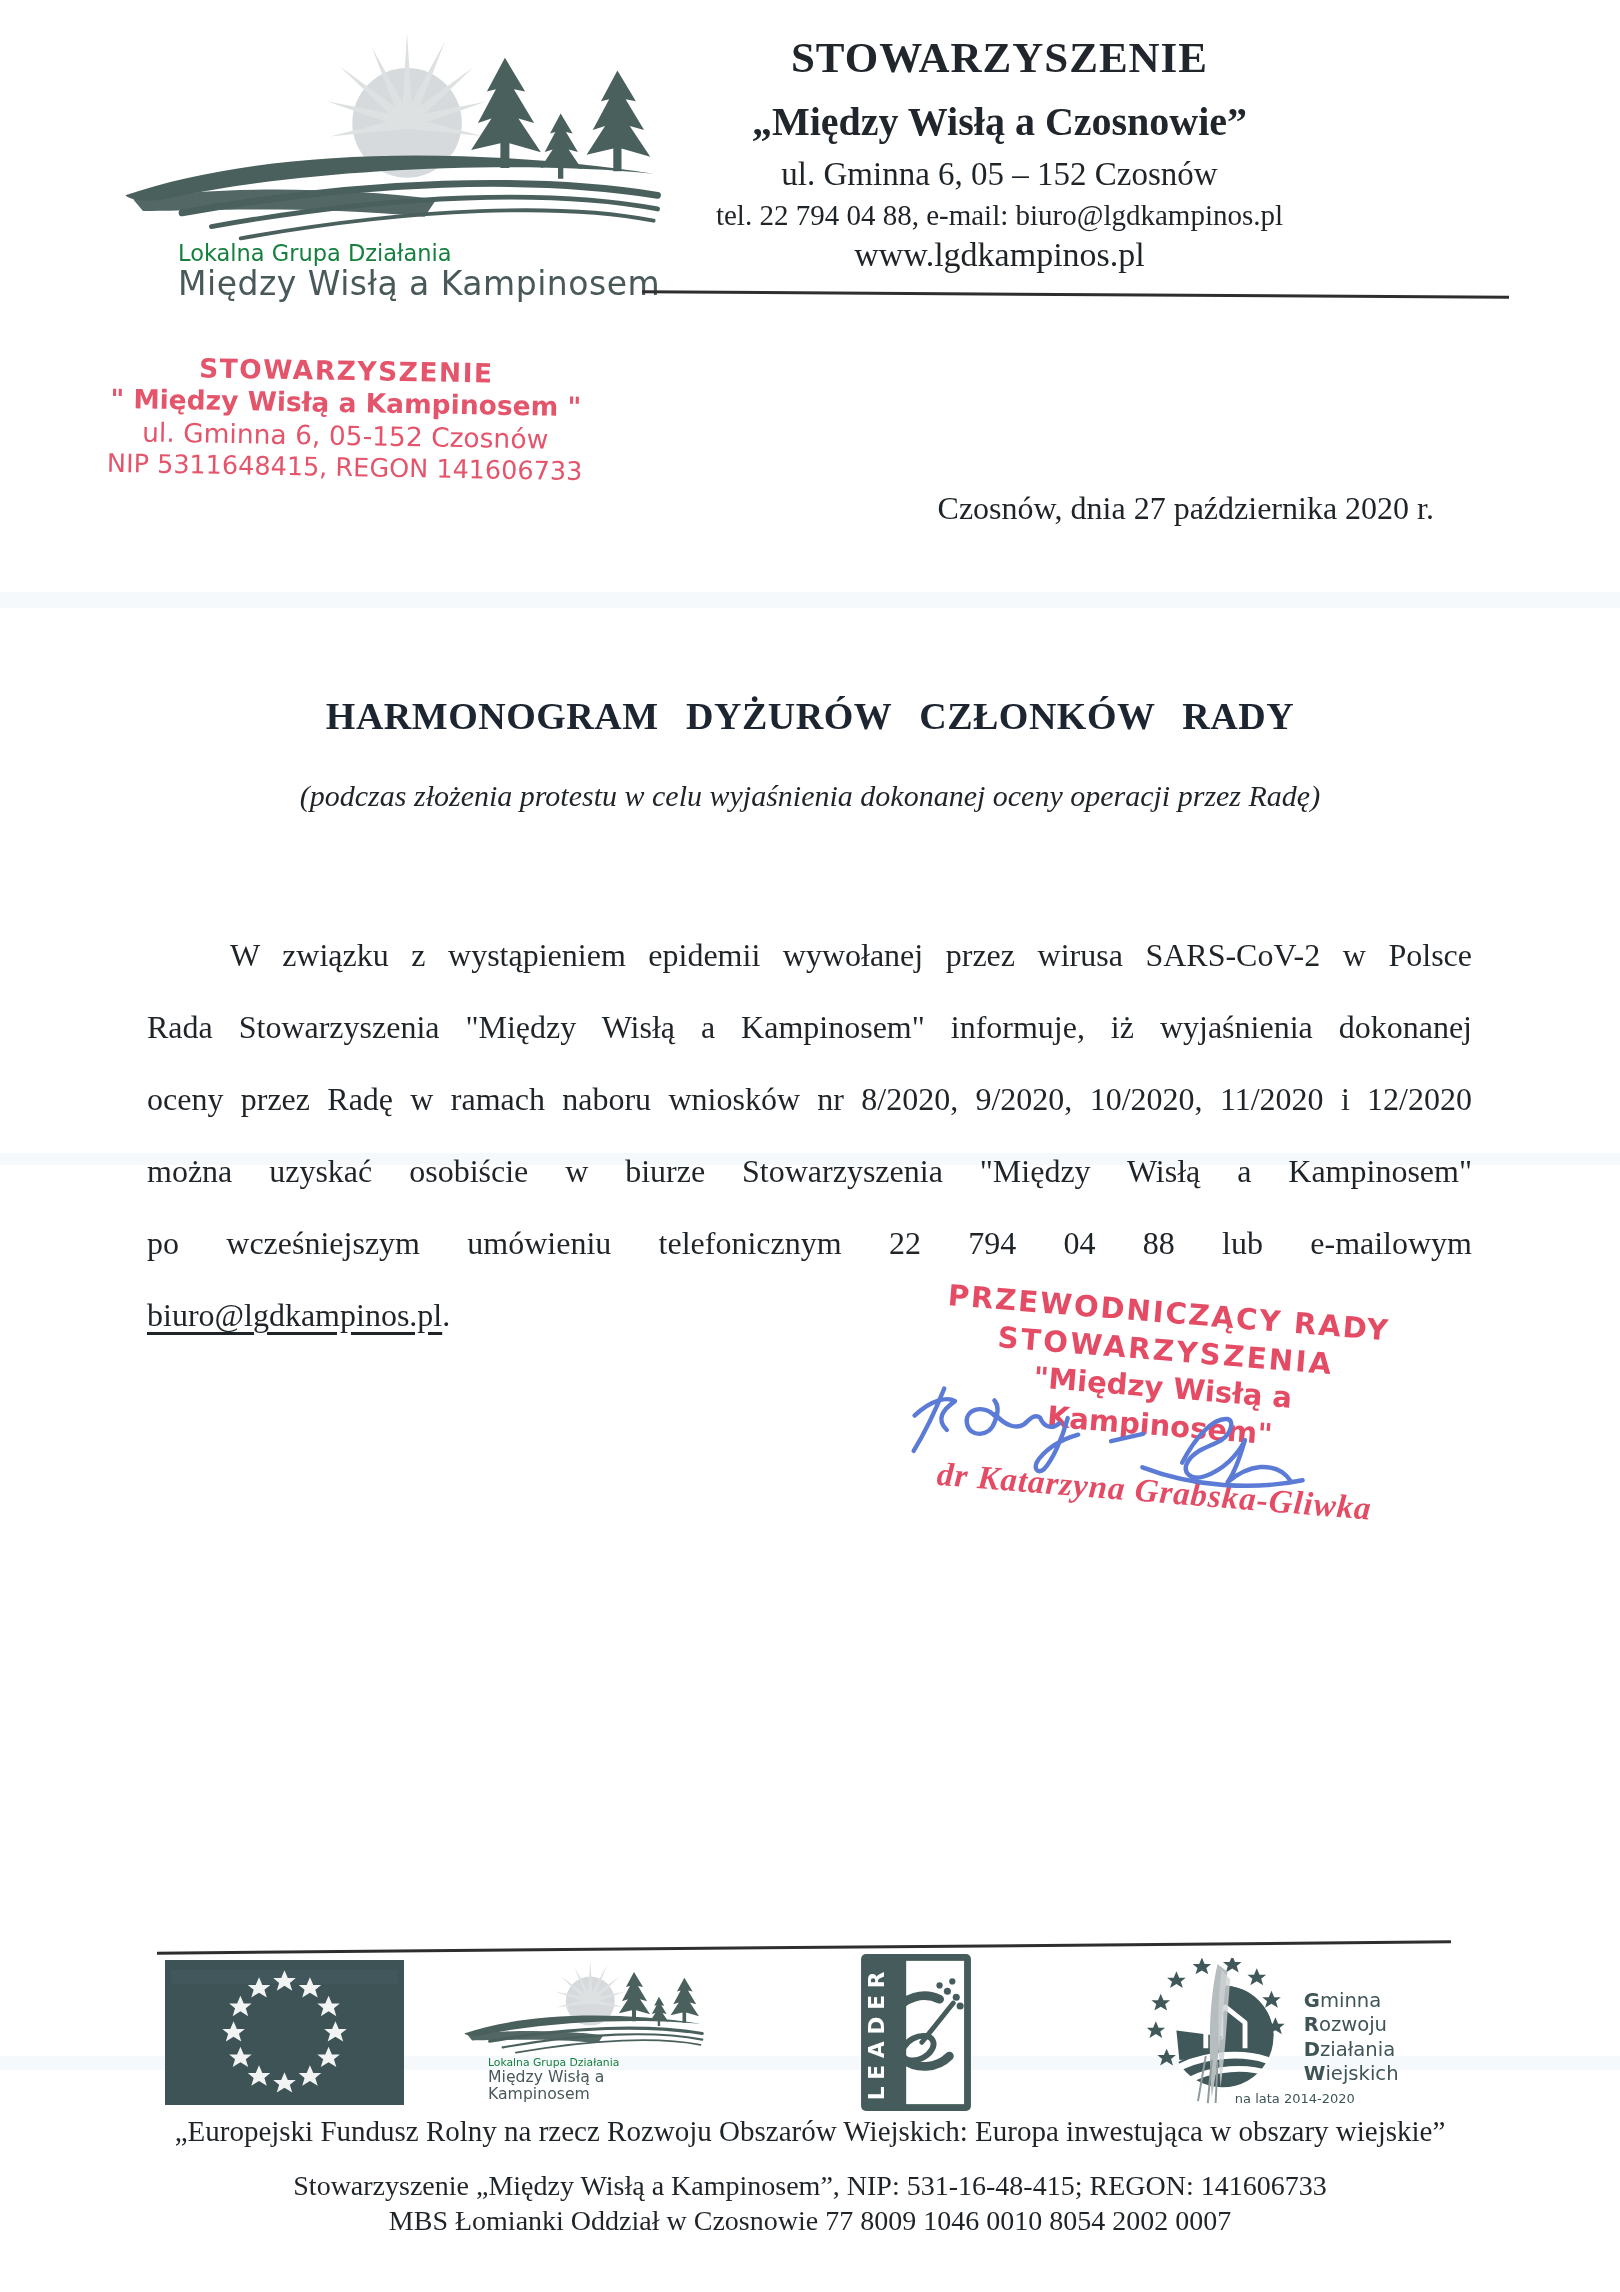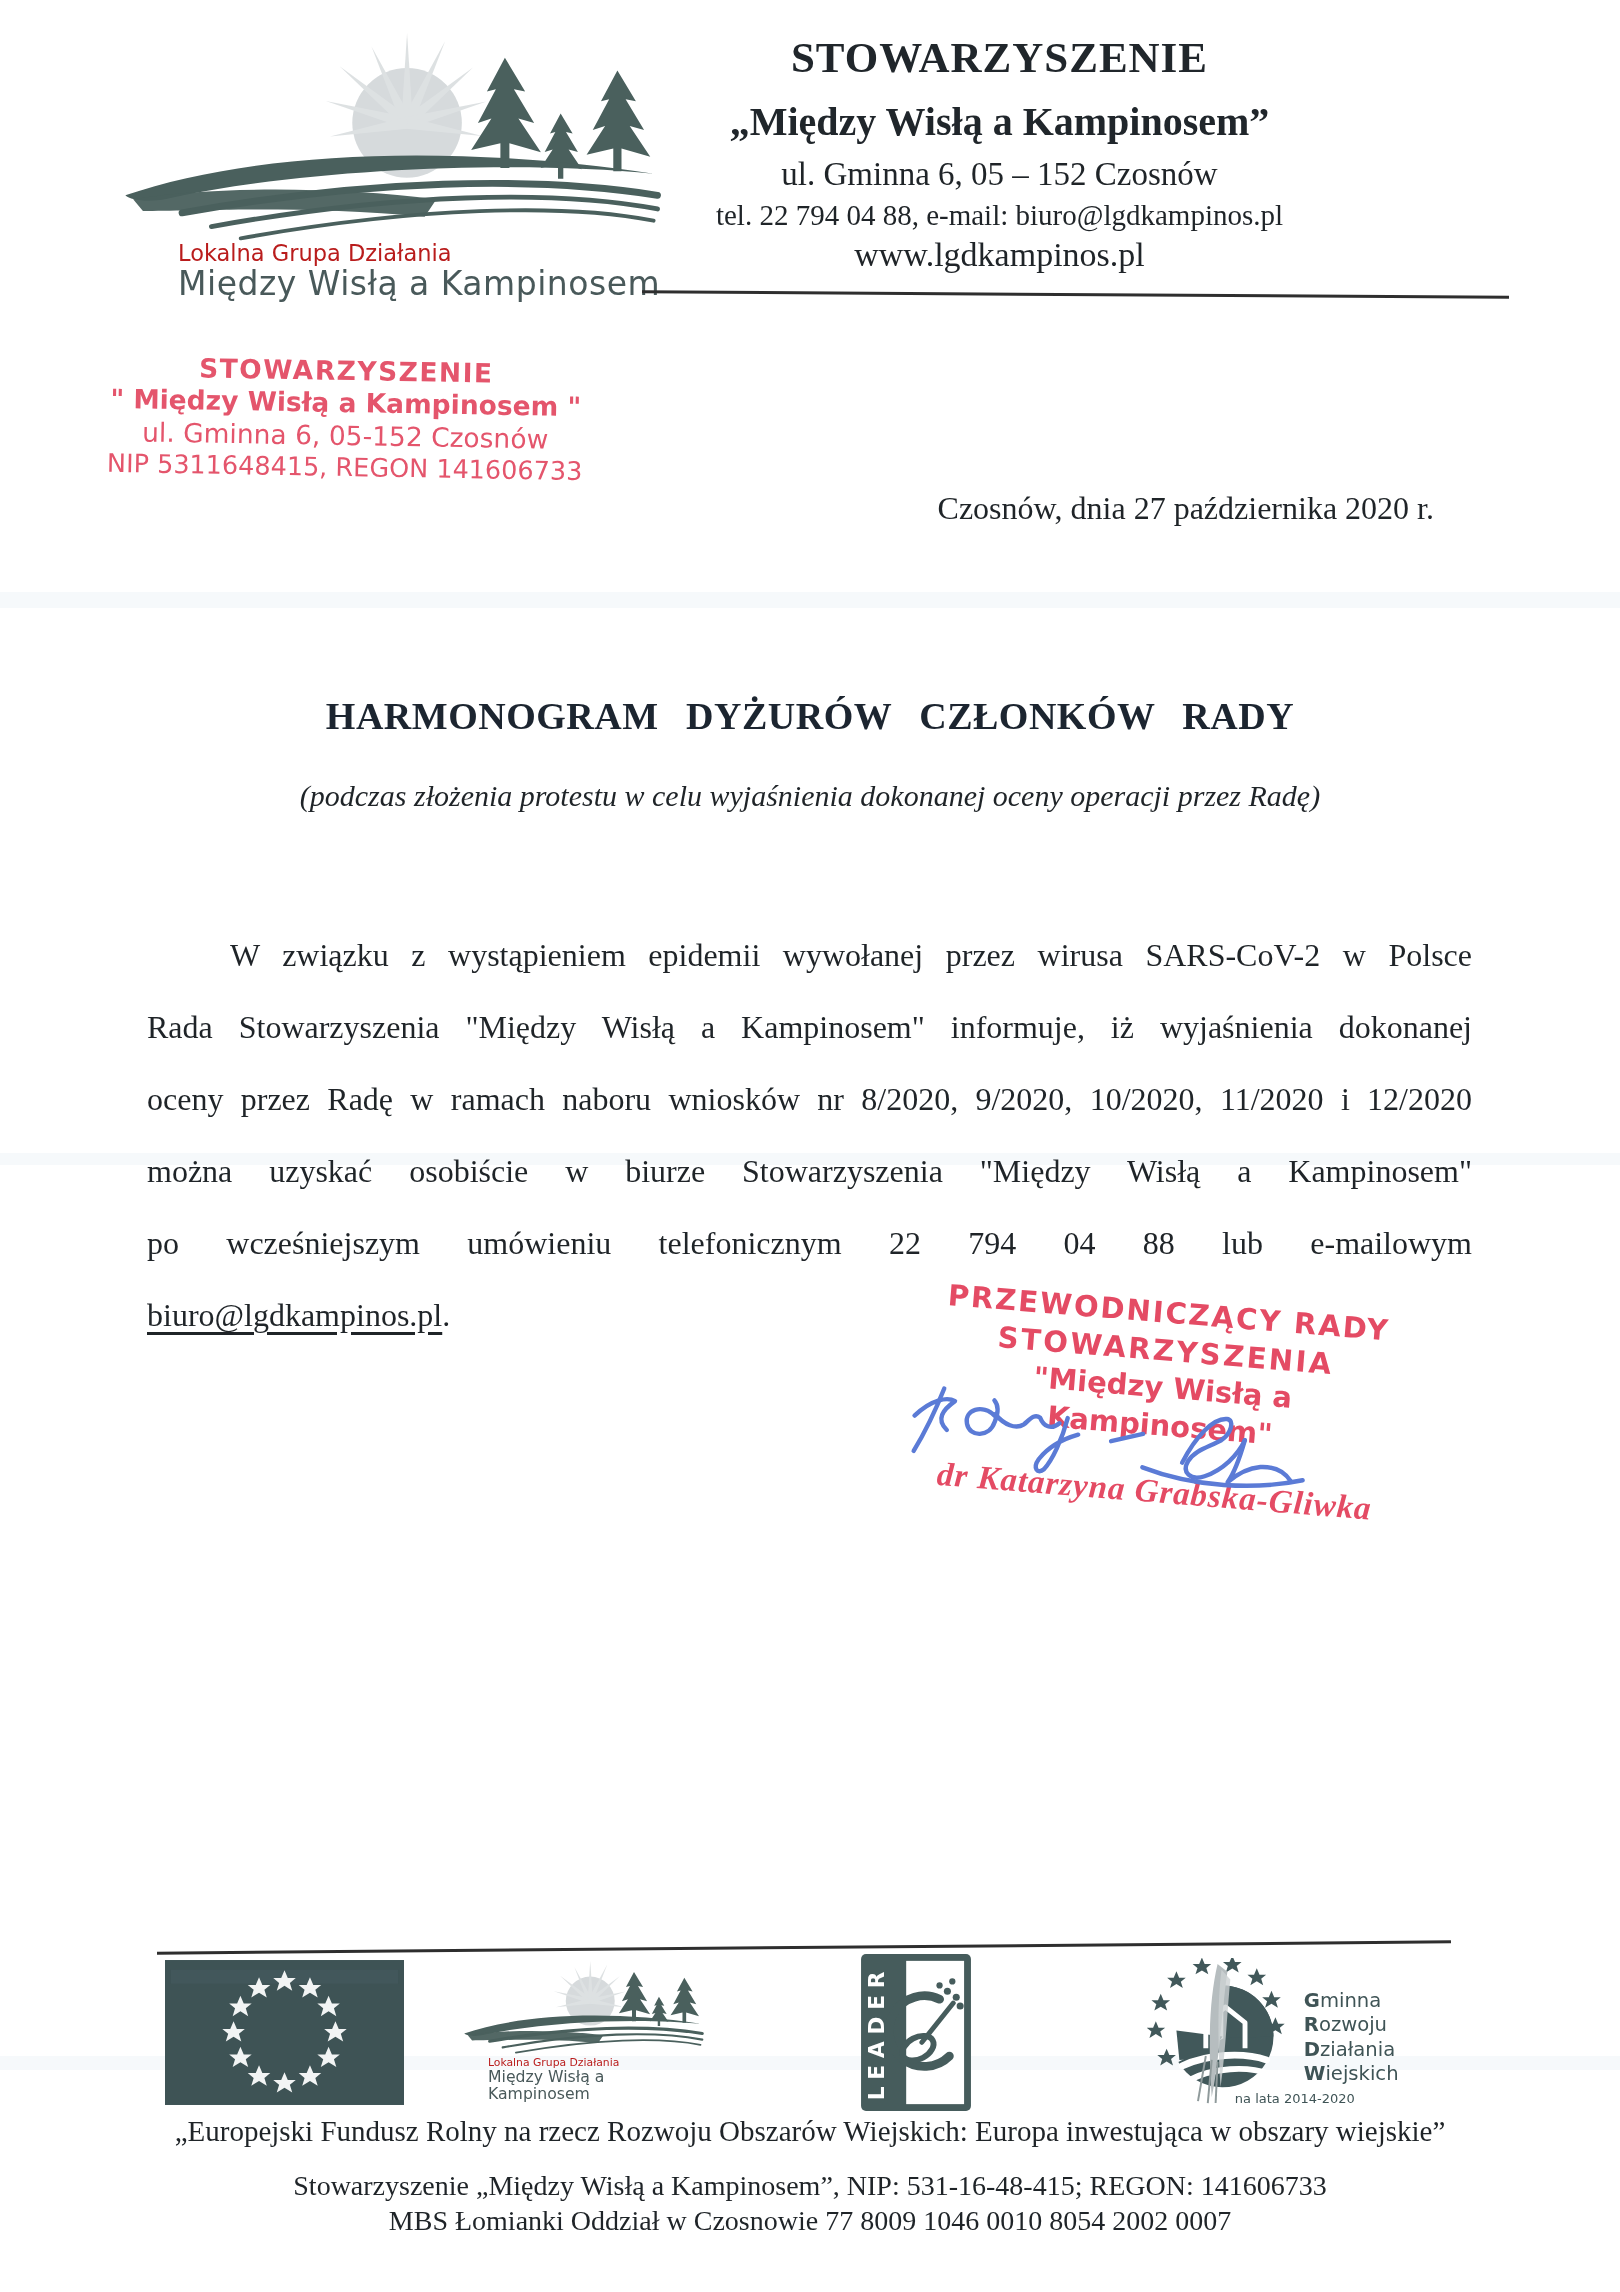--- a/index.html
+++ b/index.html
@@ -10,21 +10,21 @@
     font-family:"Liberation Serif", serif;
     color:#1f2428;
     overflow:hidden;
   }
   
   .scanband{position:absolute;left:0;width:100%;background:#eef4f8;opacity:.55;pointer-events:none;}
 
   
   .lgd-logo{position:absolute;}
   .lgd-logo .logo-text{position:absolute;left:65px;bottom:0;color:#4a5a58;font-family:"DejaVu Sans",sans-serif;line-height:1.08;}
-  .lgd-logo .logo-text .l1{font-size:22.5px;color:#b91c1c;}
+  .lgd-logo .logo-text .l1{font-size:22.5px;color:#15803d;}
   .lgd-logo .logo-text .l2{font-size:33px;letter-spacing:0.5px;color:#49595a;}
   .logo-header{left:113px;top:27.4px;width:549px;height:274px;}
 
   .header-right{position:absolute;left:588px;top:33px;width:823px;text-align:center;}
   .org-name{font-size:43px;font-weight:bold;letter-spacing:1px;color:#20262b;}
   .org-subname{font-size:40px;font-weight:bold;margin-top:15.7px;color:#20262b;}
   .org-address{font-size:33px;margin-top:11.8px;}
   .org-contact{font-size:29px;margin-top:5.9px;}
   .org-site{font-size:34px;margin-top:3.9px;}
   .header-rule{position:absolute;left:642px;top:293px;width:867px;height:2.9px;background:#2e2e2e;transform:rotate(0.35deg);}
@@ -125,21 +125,21 @@
       <use href="#lgd-art"></use>
     </svg>
     <div class="logo-text">
       <div class="l1">Lokalna Grupa Działania</div>
       <div class="l2">Między Wisłą a Kampinosem</div>
     </div>
   </div>
 
   <div class="header-right">
     <div class="org-name">STOWARZYSZENIE</div>
-    <div class="org-subname">„Między Wisłą a Kampinosem”</div>
+    <div class="org-subname">„Między Wisłą a Czosnowie”</div>
     <div class="org-address">ul. Gminna 6, 05 – 152 Czosnów</div>
     <div class="org-contact">tel. 22 794 04 88, e-mail: biuro@lgdkampinos.pl</div>
     <div class="org-site">www.lgdkampinos.pl</div>
   </div>
   <div class="header-rule"></div>
 
   <div class="stamp-top">
     <div class="s1">STOWARZYSZENIE</div>
     <div class="s2">" Między Wisłą a Kampinosem "</div>
     <div class="s3">ul. Gminna 6, 05-152 Czosnów</div>

